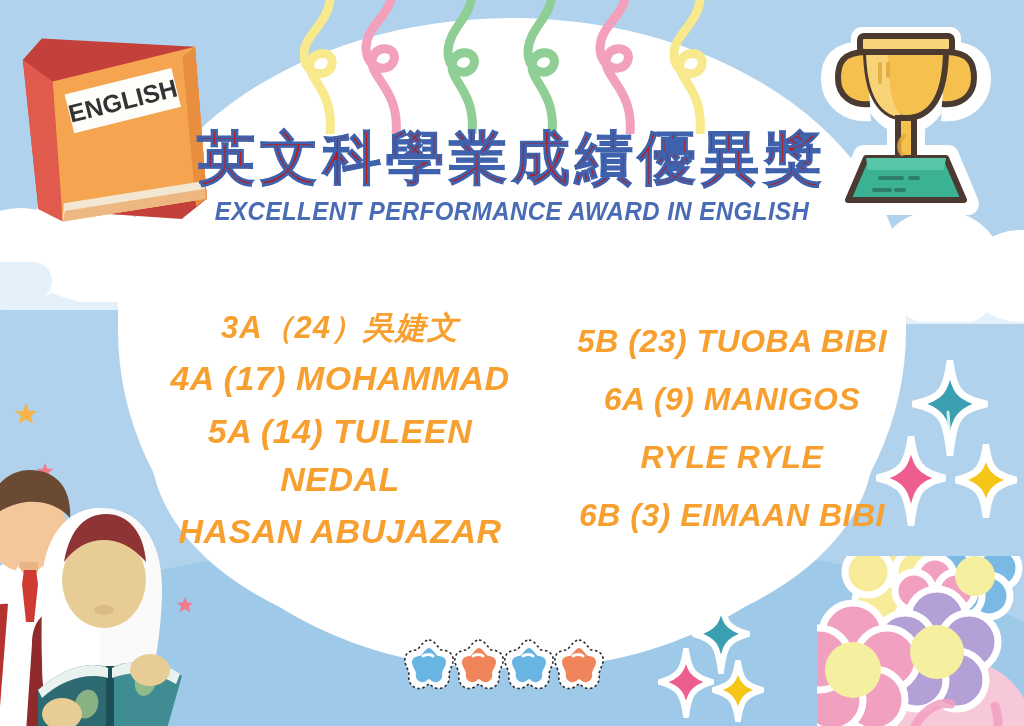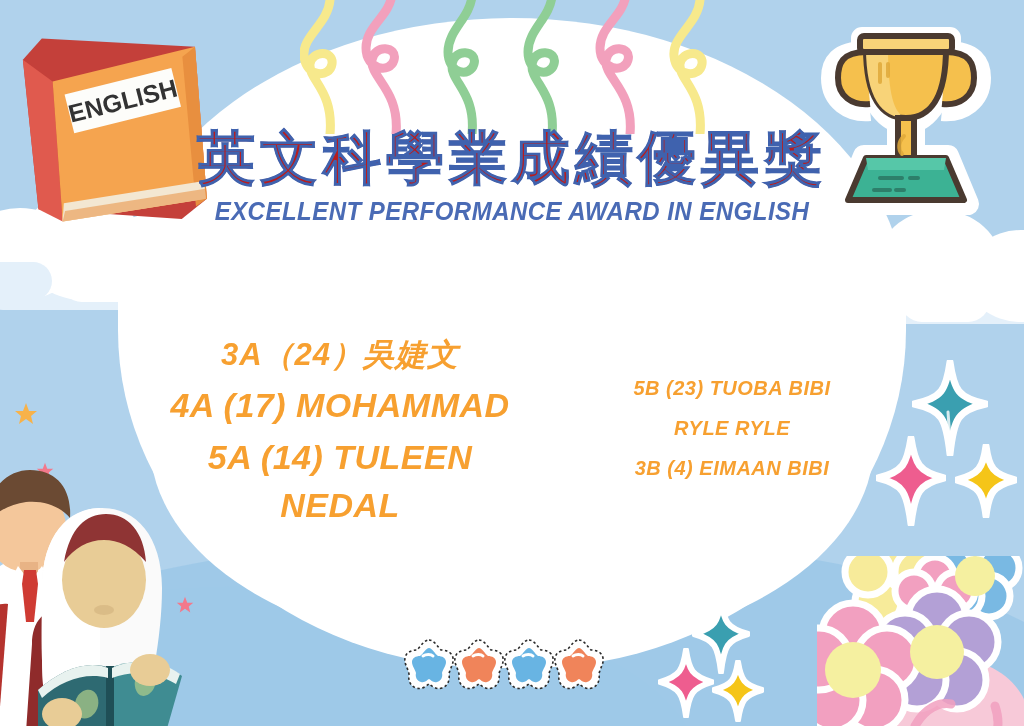--- a/index.html
+++ b/index.html
@@ -66,21 +66,21 @@
   .col{width:368px;text-align:center;}
   .name{
     font-family:"Liberation Sans", sans-serif;
     font-weight:bold;font-style:italic;
     color:#f7a030;
     font-size:34px;line-height:1.42;
     letter-spacing:0.5px;
     margin-bottom:4px;
   }
   .name.first{font-size:31px;letter-spacing:1px;}
-  .col-right .name{font-size:20px;line-height:1.50;margin-bottom:10px;}
+  .col-right .name{font-size:32px;line-height:1.50;margin-bottom:10px;}
 
   
   .book{position:absolute;left:16px;top:16px;width:200px;height:215px;transform:rotate(-9deg);}
 
   
   .trophy{position:absolute;left:818px;top:18px;width:176px;height:210px;}
 
   
   .kids{position:absolute;left:-14px;bottom:-6px;width:215px;height:270px;}
 
@@ -199,25 +199,27 @@
   <div class="title-block">
     <div class="title-cn">英文科學業成績優異獎</div>
     <div class="title-en">EXCELLENT PERFORMANCE AWARD IN ENGLISH</div>
   </div>
 
   <div class="names">
     <div class="col col-left">
       <div class="name first">3A（24）吳婕文</div>
       <div class="name">4A (17) MOHAMMAD</div>
       <div class="name">5A (14) TULEEN NEDAL</div>
+      <div class="name">HASAN ABUJAZAR</div>
     </div>
     <div class="col col-right">
       <div class="name">5B (23) TUOBA BIBI</div>
+      <div class="name">6A (9) MANIGOS</div>
       <div class="name">RYLE RYLE</div>
-      <div class="name">3B (4) EIMAAN BIBI</div>
+      <div class="name">6B (3) EIMAAN BIBI</div>
     </div>
   </div>
 
   <svg class="sparkle" style="left:912px;top:360px;width:76px;height:96px;" viewBox="0 0 76 96">
     <path d="M38 2 C 42 30 46 38 74 44 C 46 50 42 58 38 94 C 34 58 30 50 2 44 C 30 38 34 30 38 2 Z" fill="#3a9fb0" stroke="#ffffff" stroke-width="7" stroke-linejoin="round"></path>
     <path d="M36 52 L38 80" stroke="#ffffff" stroke-width="3" stroke-linecap="round" opacity=".8"></path>
   </svg>
   <svg class="sparkle" style="left:876px;top:436px;width:70px;height:90px;" viewBox="0 0 70 90">
     <path d="M35 2 C 39 28 43 36 68 42 C 43 48 39 56 35 88 C 31 56 27 48 2 42 C 27 36 31 28 35 2 Z" fill="#ee5d8f" stroke="#ffffff" stroke-width="7" stroke-linejoin="round"></path>
   </svg>

